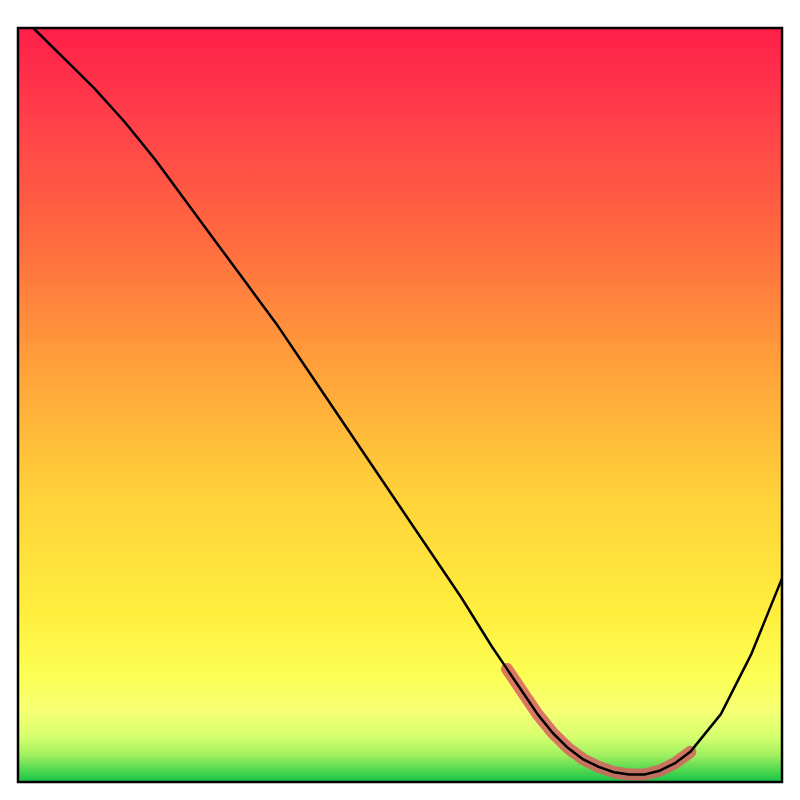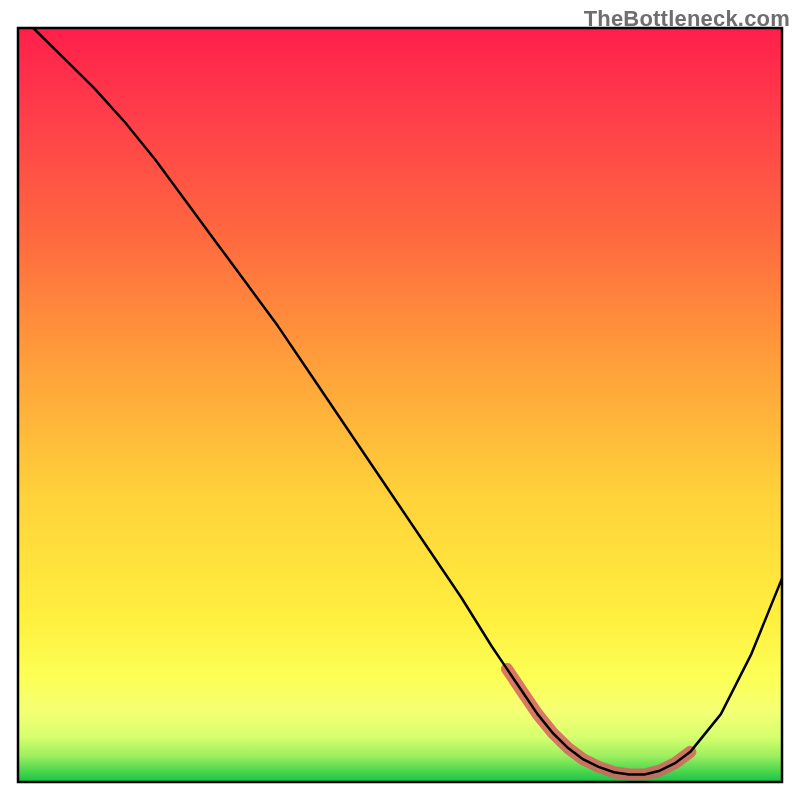--- a/index.html
+++ b/index.html
@@ -33,21 +33,20 @@
     top: 0;
     width: 800px;
     height: 800px;
     display: block;
   }
 </style>
 </head>
 <body>
 
 <div class="stage">
-  <div class="watermark">TheBottleneck.com</div>
 
   <svg class="plot" viewBox="0 0 800 800" preserveAspectRatio="none">
     <defs>
       <linearGradient id="bg-grad" x1="0" y1="0" x2="0" y2="1">
           <stop offset="0.00%" stop-color="#ff1f4a"></stop>
           <stop offset="12.00%" stop-color="#ff3f4a"></stop>
           <stop offset="28.00%" stop-color="#ff6a3f"></stop>
           <stop offset="45.00%" stop-color="#ffa13a"></stop>
           <stop offset="62.00%" stop-color="#ffd23a"></stop>
           <stop offset="78.00%" stop-color="#ffef3e"></stop>

